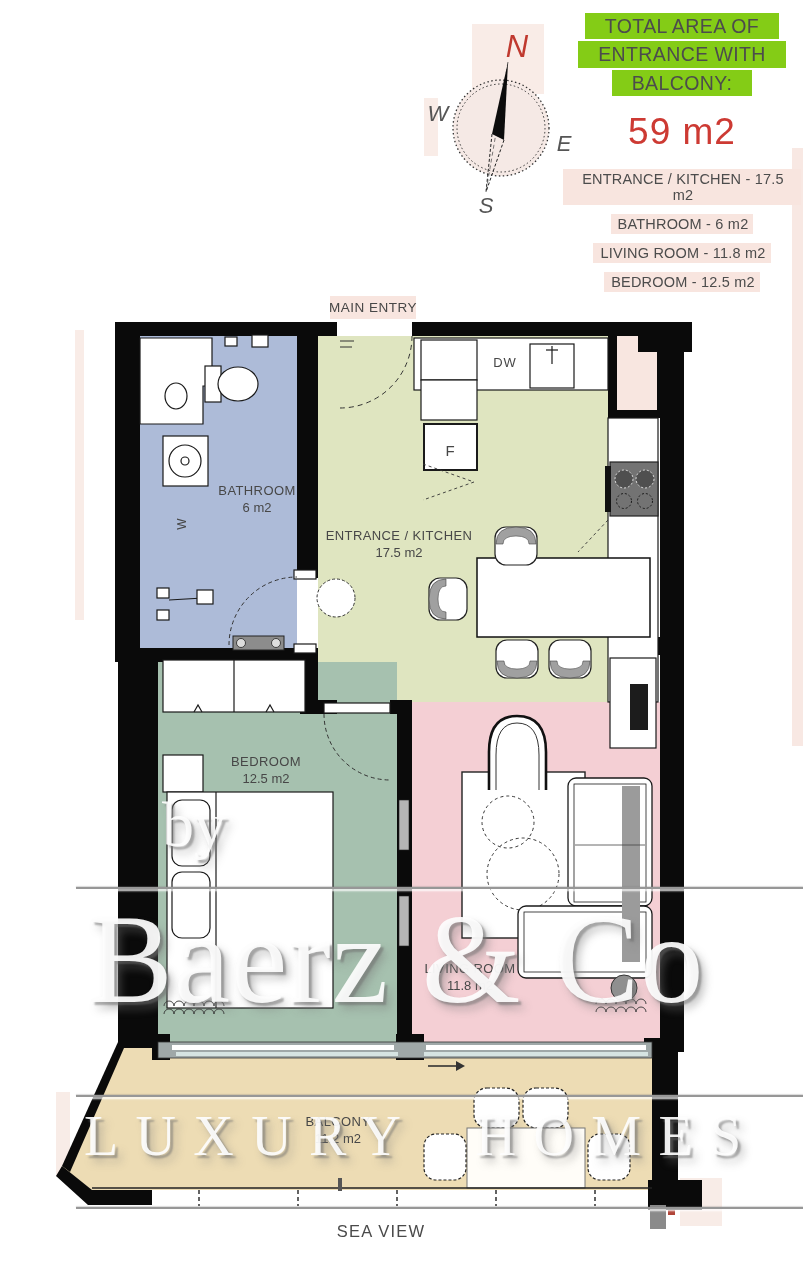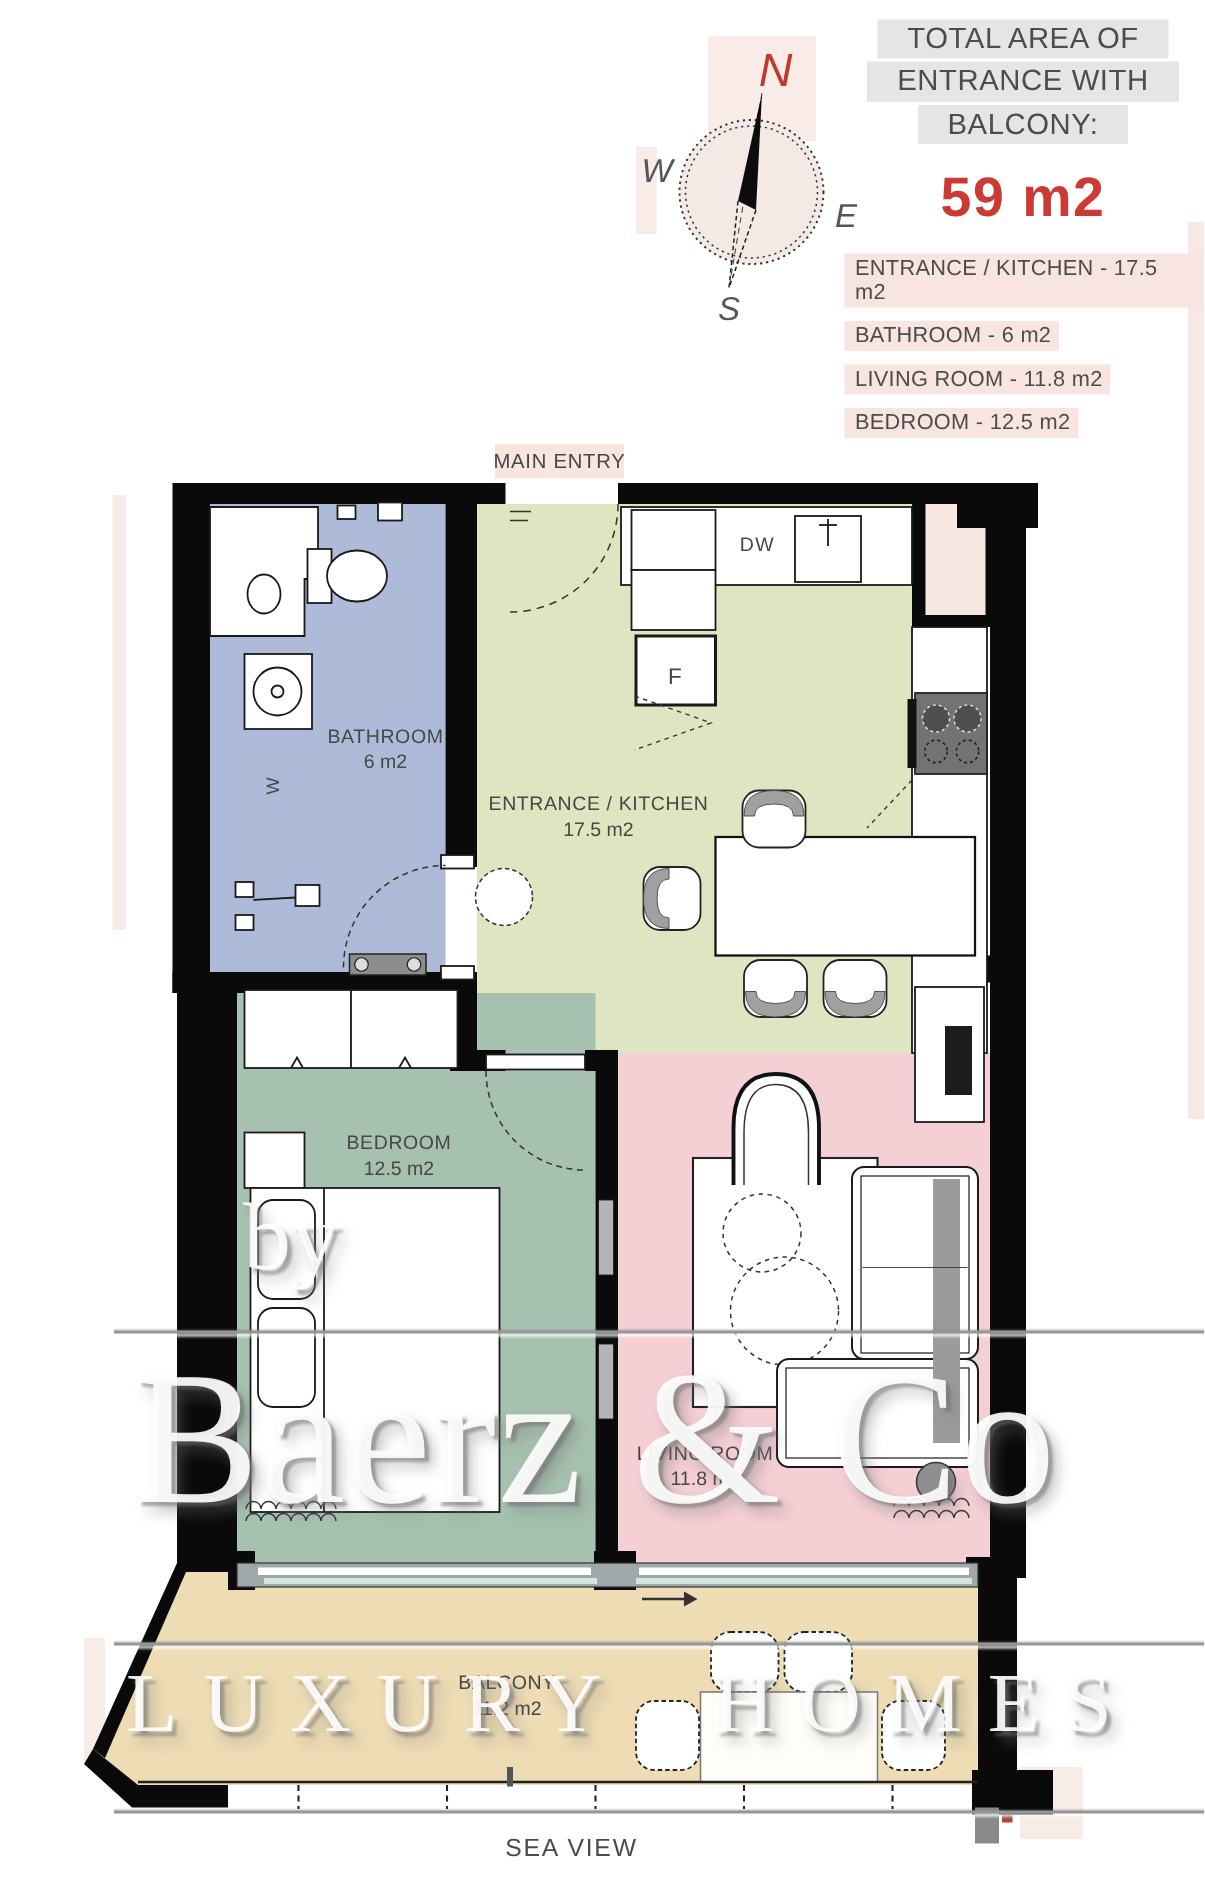--- a/index.html
+++ b/index.html
@@ -1,25 +1,25 @@
 <!DOCTYPE html>
 <html><head>
 <meta charset="utf-8">
 <style>
   html,body{margin:0;padding:0;background:#fff;}
   #canvas{position:relative;width:803px;height:1266px;background:#ffffff;overflow:hidden;
           font-family:"Liberation Sans",sans-serif;}
   svg text{font-family:"Liberation Sans",sans-serif;}
   
   .titleblock{position:absolute;top:12px;right:2px;width:238px;text-align:center;z-index:3;}
-  .tline{display:inline-block;background:#e5e5e5;color:#4c4c4c;font-size:19.5px;
+  .tline{display:inline-block;background:#84cc16;color:#4c4c4c;font-size:19.5px;
          letter-spacing:.4px;padding:1px 20px;margin:1px 0;line-height:1.25;}
-  .total{margin:14px 0 16px;color:#cd3a33;font-size:37px;letter-spacing:1px;font-weight:bold;}
+  .total{margin:14px 0 16px;color:#cd3a33;font-size:37px;letter-spacing:1px;}
   .arealist{margin-top:6px;}
-  .arearow{text-align:left;margin:0 0 9px;}
+  .arearow{text-align:center;margin:0 0 9px;}
   .arearow span{display:inline-block;background:#f8e5df;color:#4c4c4c;font-size:14.5px;
                 padding:2px 5px 2px 7px;letter-spacing:.2px;}
   
   .wm{position:absolute;z-index:5;pointer-events:none;color:rgba(253,253,253,.93);
       font-family:"Liberation Serif",serif;white-space:nowrap;
       text-shadow:3px 3px 2px rgba(110,110,110,.55),6px 7px 9px rgba(125,125,125,.45);}
   .wm-by{left:162px;top:788px;font-size:64px;}
   .wm-brand{left:88px;top:896px;font-size:127px;line-height:1;letter-spacing:1px;}
   .wm-tagline{left:84px;top:1104px;font-size:56px;letter-spacing:.31em;word-spacing:.5em;}
   .wm-line{position:absolute;left:76px;right:0;height:2px;background:#979797;z-index:5;

